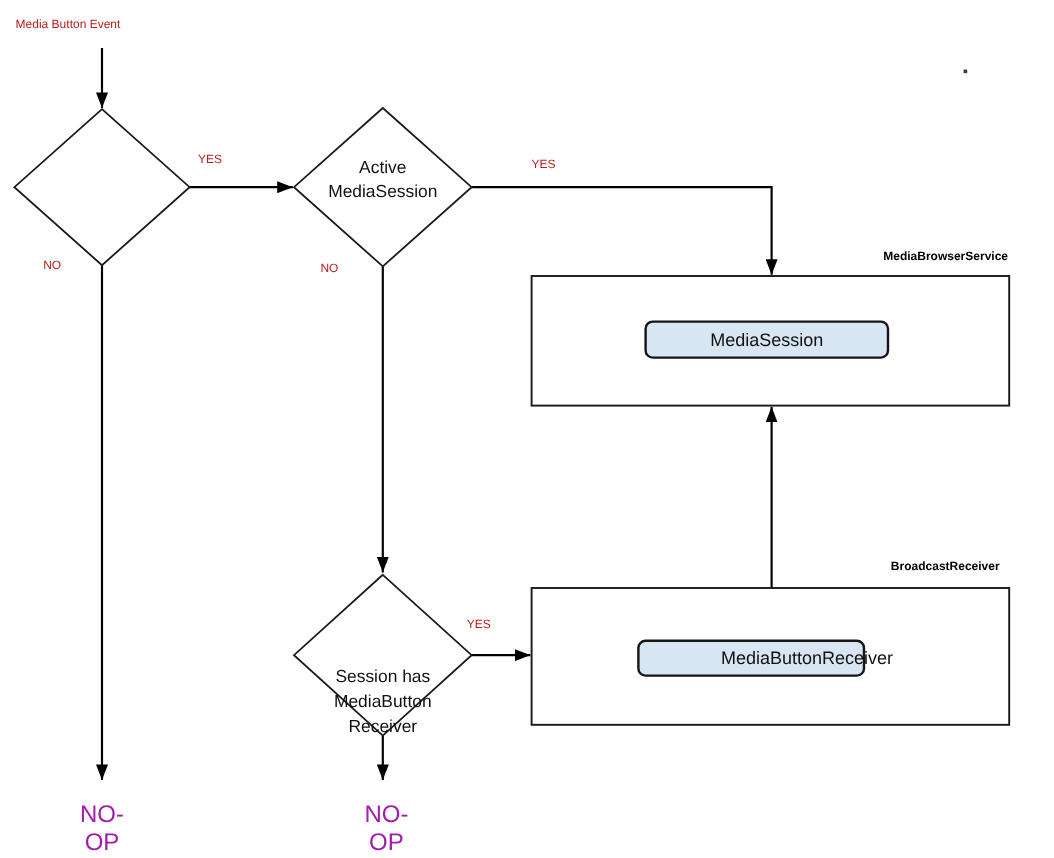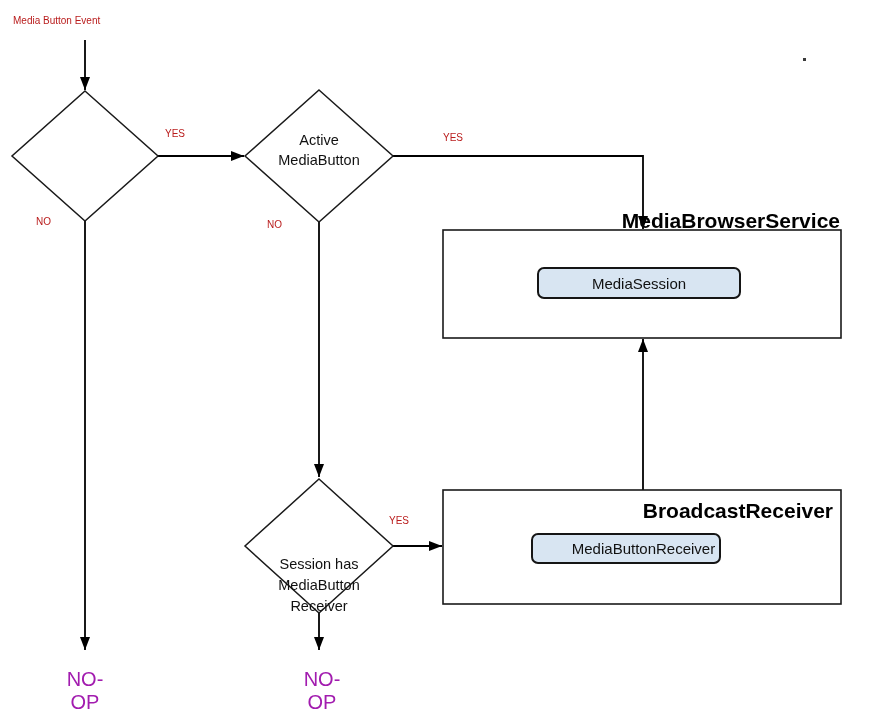--- a/index.html
+++ b/index.html
@@ -50,21 +50,21 @@
   .diamond-lbl {
     position: absolute;
     text-align: center;
     font-size: 14.5px;
     white-space: pre-line;
     color: #111111;
   }
   .container-title {
     position: absolute;
     font-weight: 700;
-    font-size: 21px;
+    font-size: 10px;
     color: #000000;
     text-align: center;
     white-space: nowrap;
   }
   .component-lbl {
     position: absolute;
     display: flex;
     align-items: center;
     justify-content: center;
     font-size: 15px;
@@ -115,32 +115,32 @@
     <rect class="component-box" x="538" y="268" width="202" height="30" rx="6" fill="#d8e5f2"></rect>
     <rect class="component-box" x="532" y="534" width="188" height="29" rx="6" fill="#d8e5f2"></rect>
   </svg>
 
   <div class="lbl" style="left:13px; top:13px;">Media Button Event</div>
 
   <div class="lbl" style="left:165px; top:126px;">YES</div>
   <div class="lbl" style="left:36px; top:214px;">NO</div>
 
   <div class="diamond-lbl" style="left:239px; top:130px; width:160px; line-height:20px;">Active
-MediaButton</div>
+MediaSession</div>
   <div class="lbl" style="left:443px; top:130px;">YES</div>
   <div class="lbl" style="left:267px; top:217px;">NO</div>
 
   <div class="diamond-lbl" style="left:244px; top:518px; width:150px; line-height:21px;margin-top:36px;">Session has
 MediaButton
 Receiver</div>
   <div class="lbl" style="left:389px; top:513px;">YES</div>
 
   <div class="container-title" style="right:38px; top:209px;">MediaBrowserService</div>
   <div class="component-lbl" style="left:538px; top:268px; width:202px; height:30px;">MediaSession</div>
 
-  <div class="container-title" style="right:45px; top:467px;margin-top:32px;">BroadcastReceiver</div>
-  <div class="component-lbl" style="left:532px; top:534px; width:223px; height:29px;">MediaButtonReceiver</div>
+  <div class="container-title" style="right:45px; top:467px;">BroadcastReceiver</div>
+  <div class="component-lbl" style="left:532px; top:534px; width:223px; height:29px;padding-left:29px;">MediaButtonReceiver</div>
 
   <div class="noop" style="left:55px; top:668px;">NO-OP</div>
   <div class="noop" style="left:292px; top:668px;">NO-OP</div>
 
   <div class="speck"></div>
 </div>
 
 </body></html>

